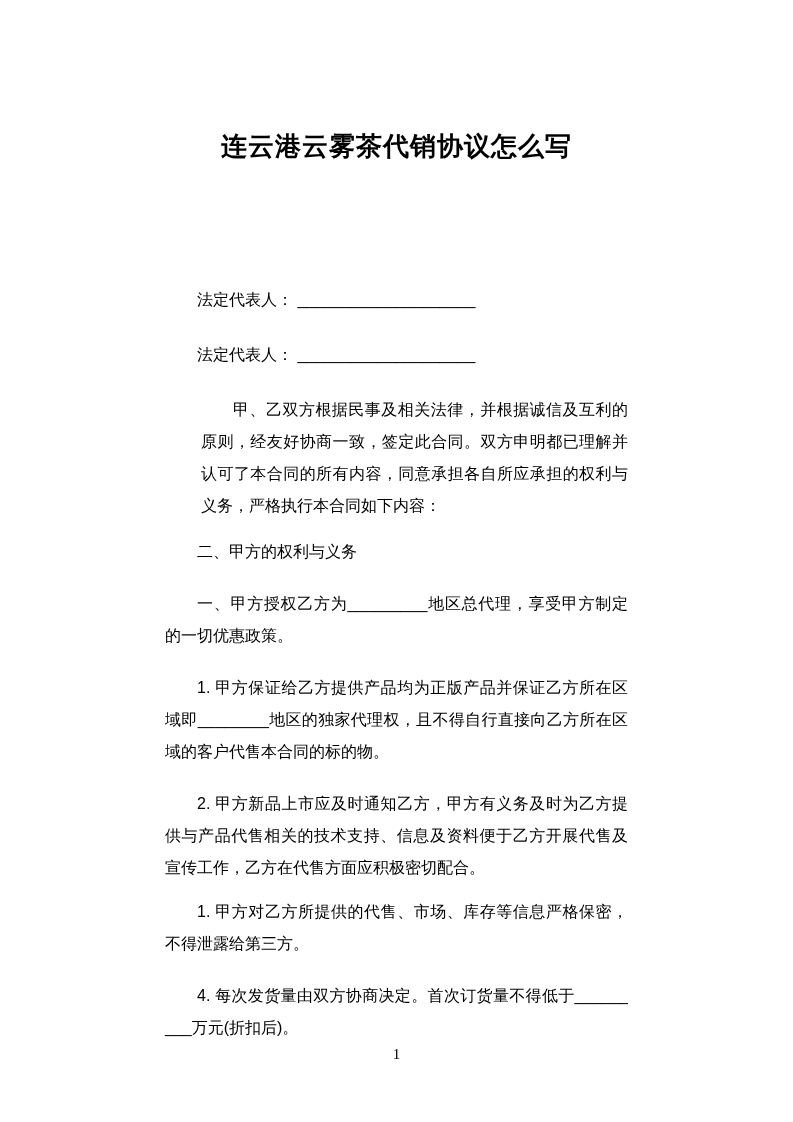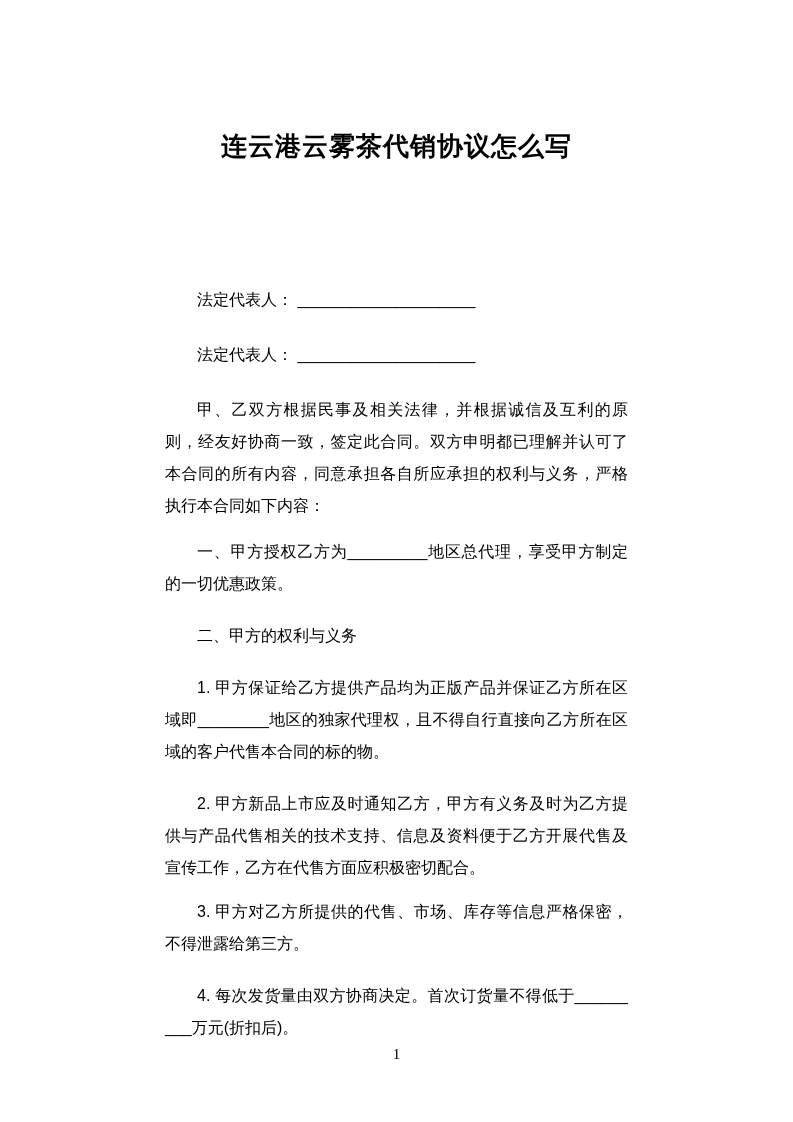--- a/index.html
+++ b/index.html
@@ -34,21 +34,21 @@
   }
   .para {
     font-size: 16px;
     line-height: 32px;
     text-indent: 2em;
     text-align: justify;
     text-justify: inter-ideograph;
     margin-bottom: 20px;
     word-break: break-all;
   }
-  .mb-intro { margin-bottom: 14px; }
+  .mb-intro { margin-bottom: 14px; margin-left: 36px; }
   .mb-sm { margin-bottom: 12px; }
   .page-number {
     position: absolute;
     top: 1042px;
     left: 0;
     width: 100%;
     text-align: center;
     font-family: "Liberation Serif", "DejaVu Serif", serif;
     font-size: 15px;
     line-height: 24px;
@@ -62,27 +62,27 @@
   <h1 class="doc-title">连云港云雾茶代销协议怎么写</h1>
 
 
   <p class="field-line">法定代表人： ____________________</p>
 
 
   <p class="field-line">法定代表人： ____________________</p>
 
   <p class="para mb-intro">甲、乙双方根据民事及相关法律，并根据诚信及互利的原则，经友好协商一致，签定此合同。双方申明都已理解并认可了本合同的所有内容，同意承担各自所应承担的权利与义务，严格执行本合同如下内容：</p>
 
+  <p class="para">二、甲方的权利与义务</p>
+
   <p class="para">一、甲方授权乙方为_________地区总代理，享受甲方制定的一切优惠政策。</p>
-
-  <p class="para">二、甲方的权利与义务</p>
 
   <p class="para">1. 甲方保证给乙方提供产品均为正版产品并保证乙方所在区域即________地区的独家代理权，且不得自行直接向乙方所在区域的客户代售本合同的标的物。</p>
 
   <p class="para mb-sm">2. 甲方新品上市应及时通知乙方，甲方有义务及时为乙方提供与产品代售相关的技术支持、信息及资料便于乙方开展代售及宣传工作，乙方在代售方面应积极密切配合。</p>
 
-  <p class="para">3. 甲方对乙方所提供的代售、市场、库存等信息严格保密，不得泄露给第三方。</p>
+  <p class="para">1. 甲方对乙方所提供的代售、市场、库存等信息严格保密，不得泄露给第三方。</p>
 
   <p class="para">4. 每次发货量由双方协商决定。首次订货量不得低于_________万元(折扣后)。</p>
 
   <div class="page-number">1</div>
 
 </div>
 
 </body></html>

